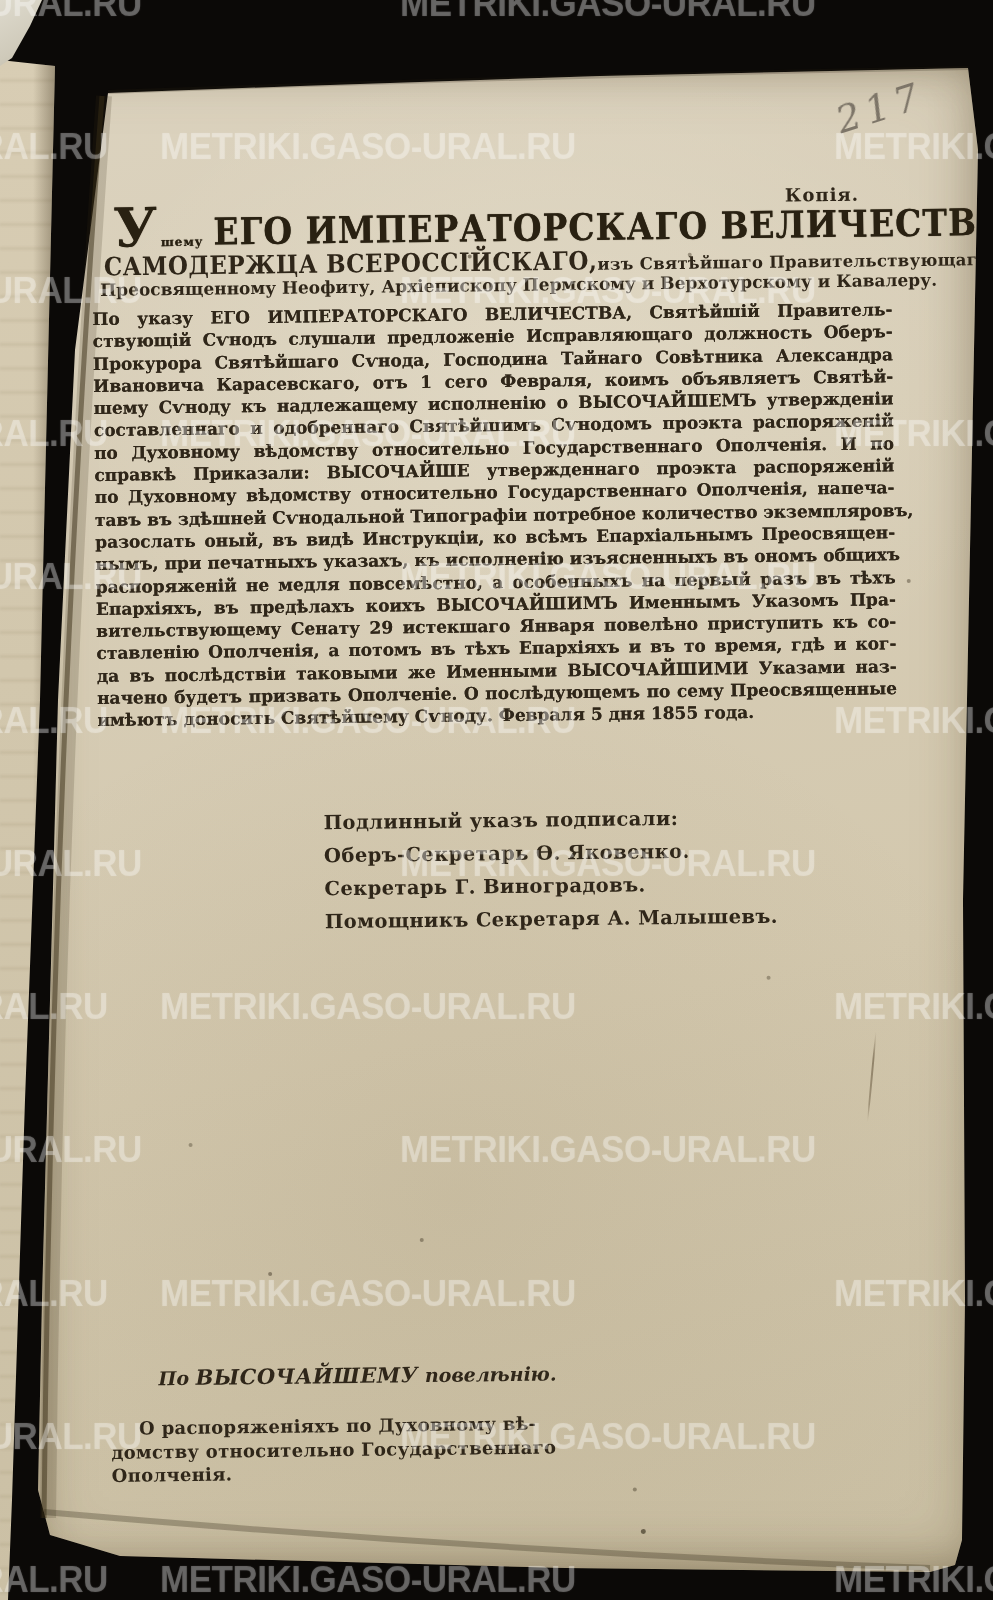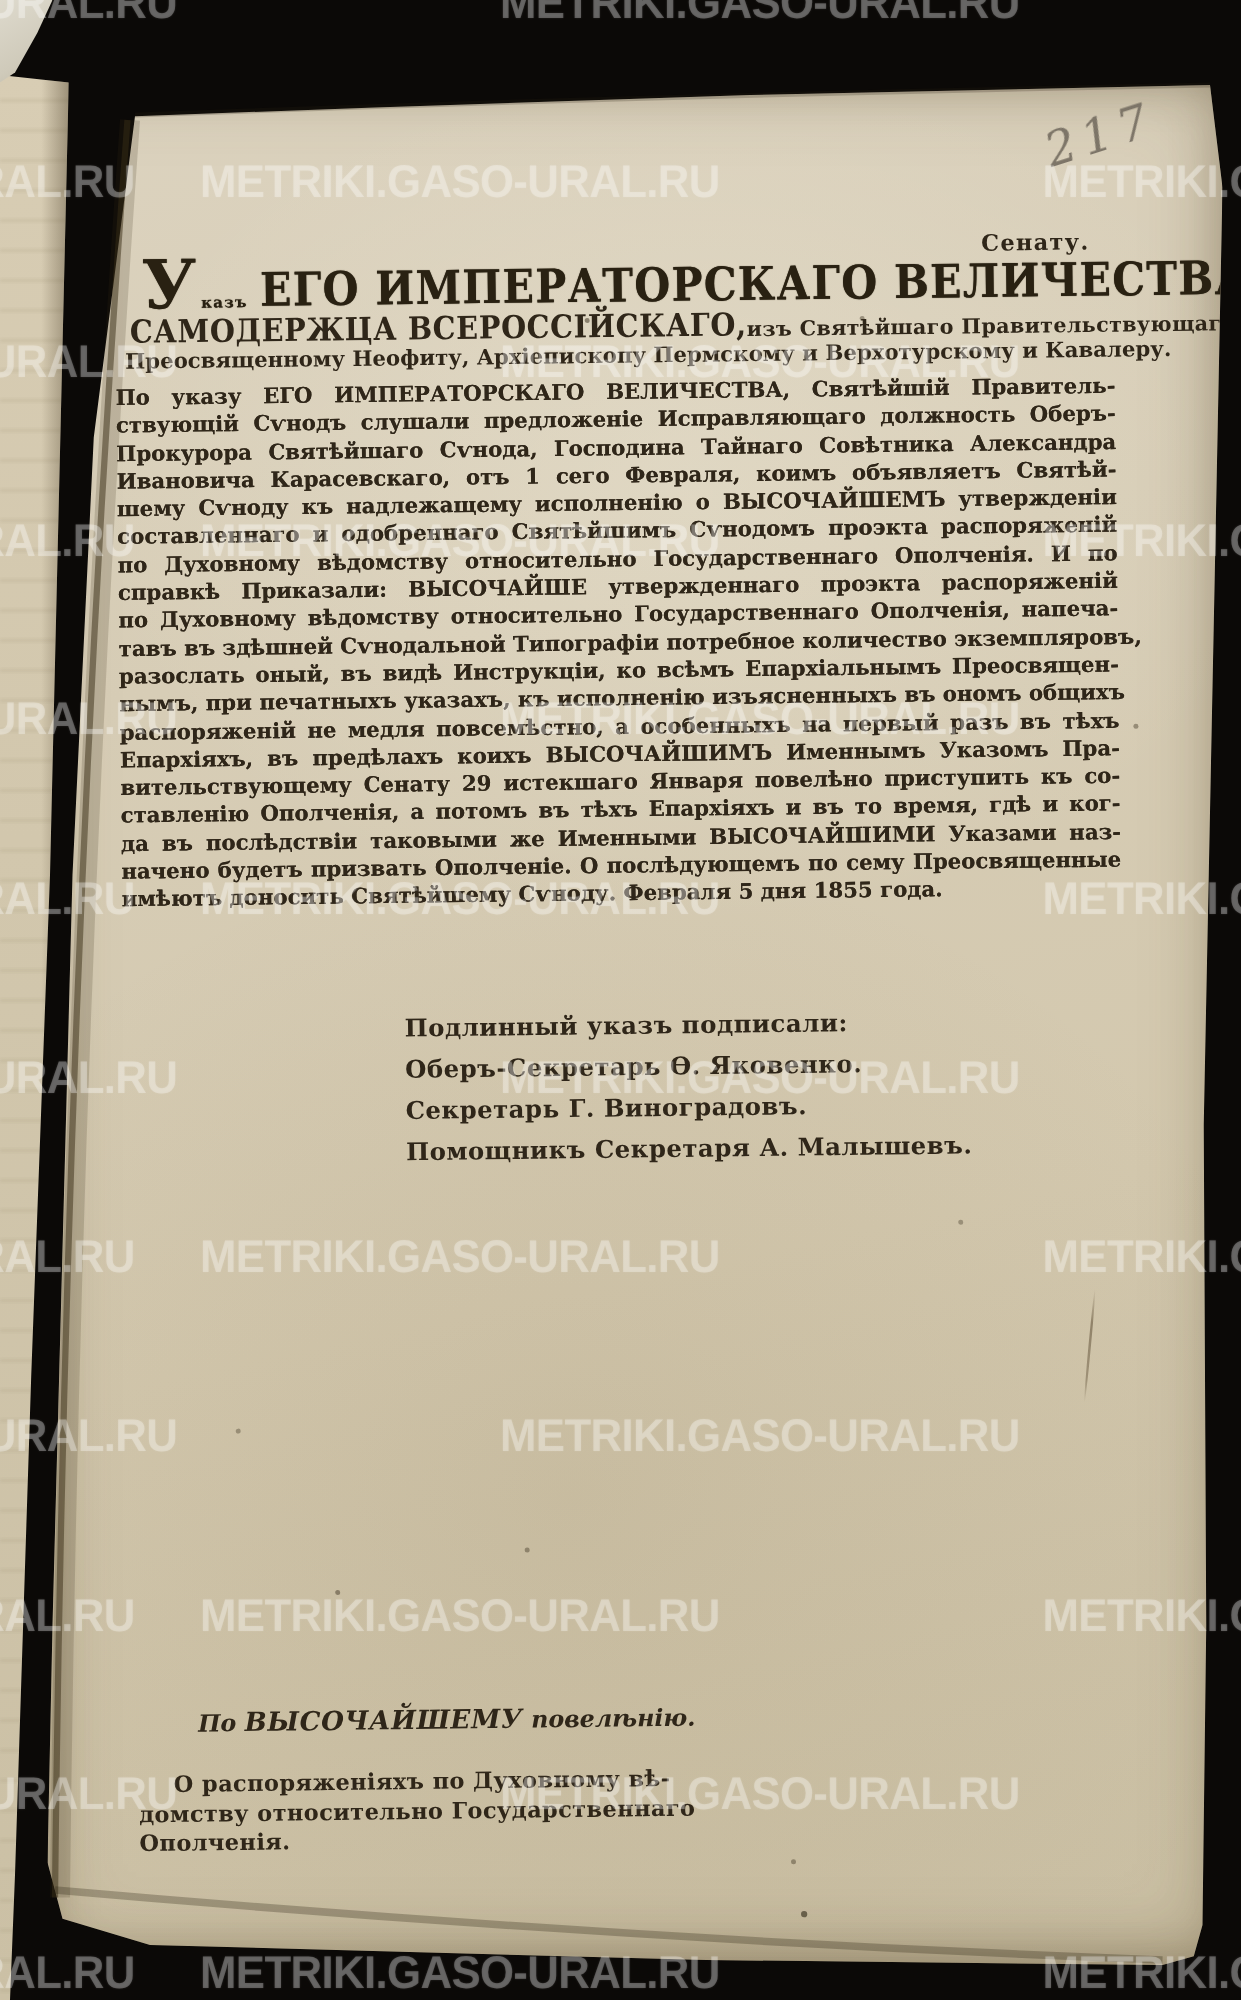--- a/index.html
+++ b/index.html
@@ -97,25 +97,25 @@
 <body>
 
 <div class="scrap"></div>
 <div class="prev-strip"></div>
 
 <div class="page">
   <div class="content">
 
     <div class="pencil">217</div>
 
-    <div class="copy-label">Сенату.</div>
+    <div class="copy-label">Копія.</div>
 
     <div class="title">
       <span class="big">У</span>
-      <span class="small">казъ</span>
+      <span class="small">шему</span>
       <span class="rest">ЕГО ИМПЕРАТОРСКАГО ВЕЛИЧЕСТВА,</span>
     </div>
 
     <div class="subtitle">
       <span class="caps">САМОДЕРЖЦА ВСЕРОССІЙСКАГО,</span>
       <span class="rest">изъ Святѣйшаго Правительствующаго Сѵнода,</span>
     </div>
 
     <div class="addressee">Преосвященному Неофиту, Архіепископу Пермскому и Верхотурскому и Кавалеру.</div>
 

